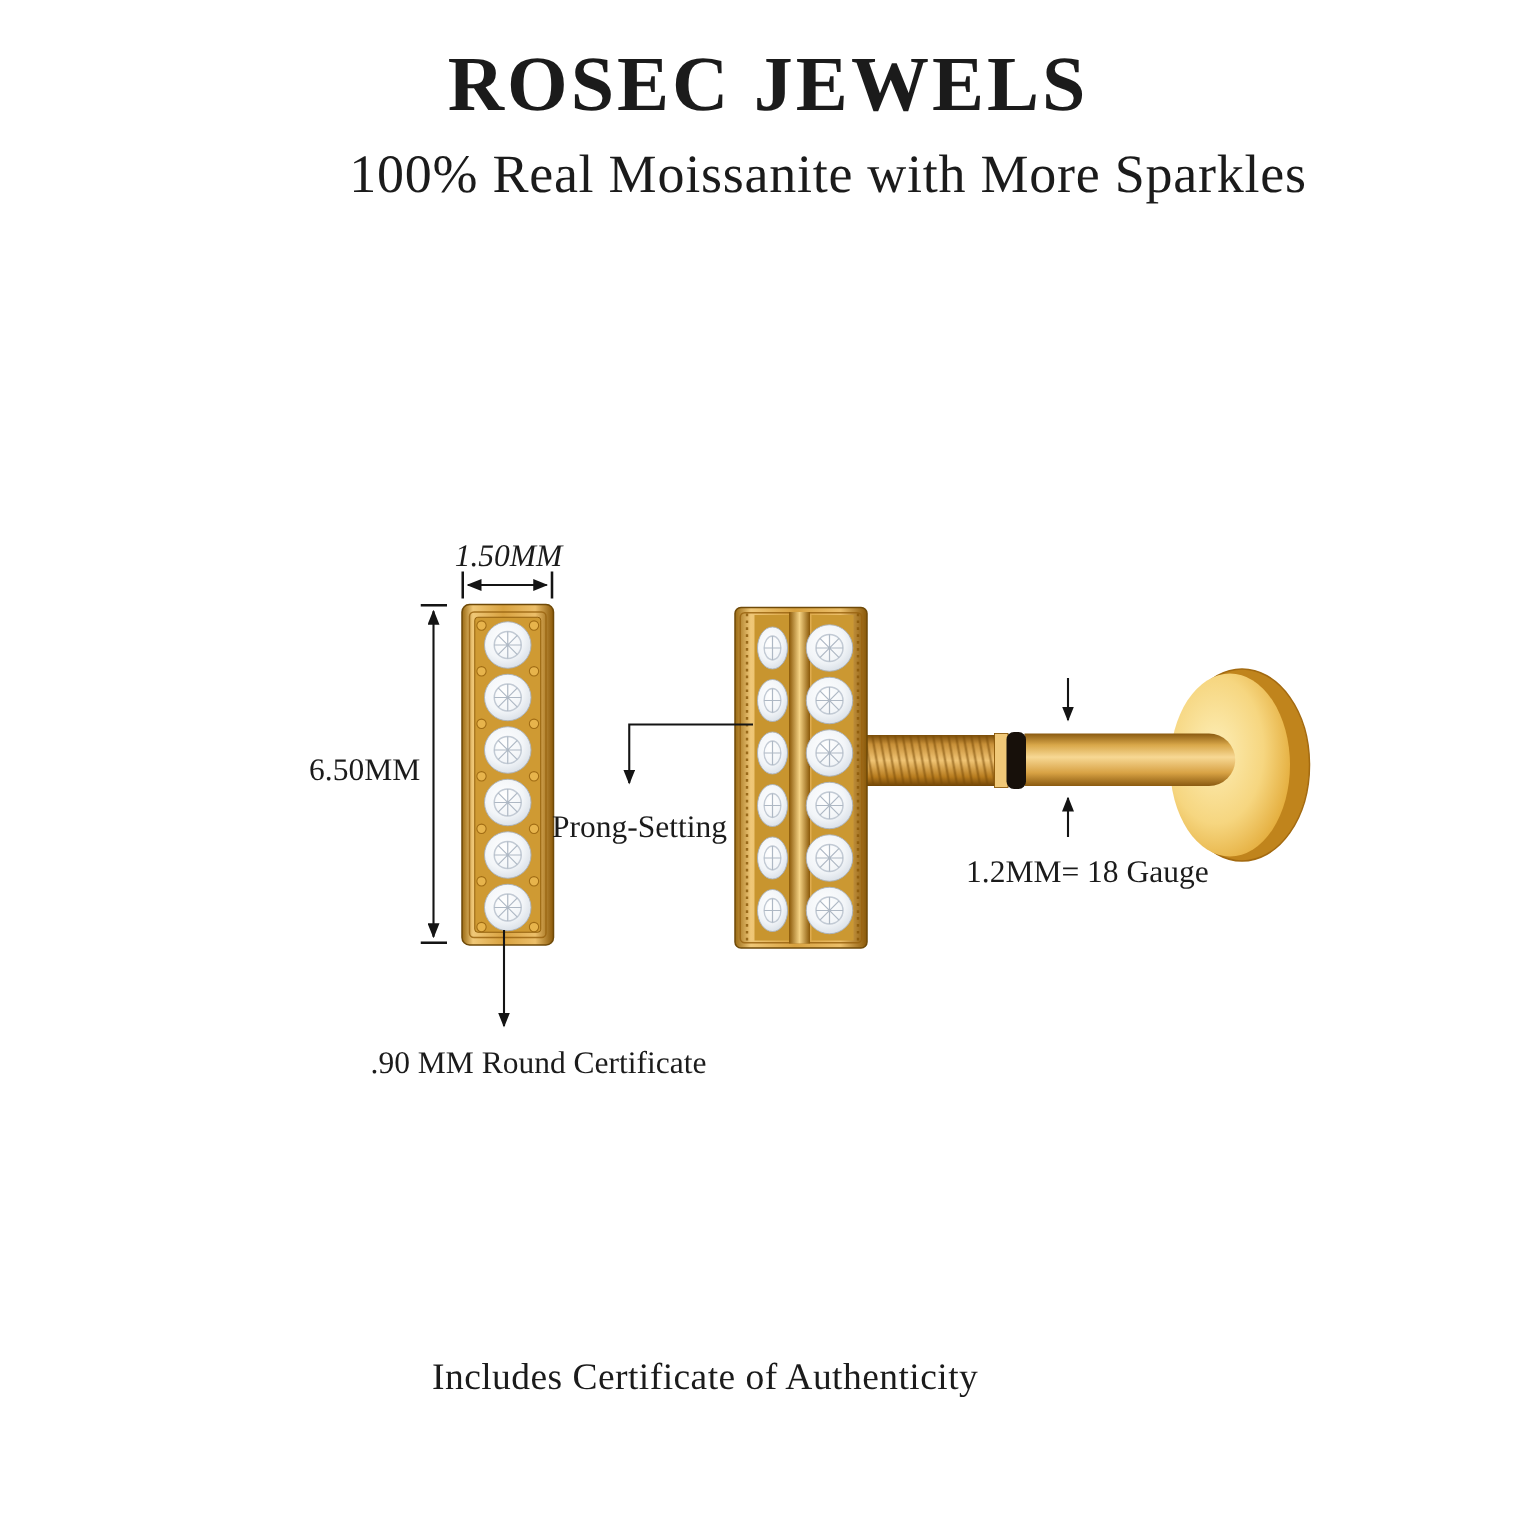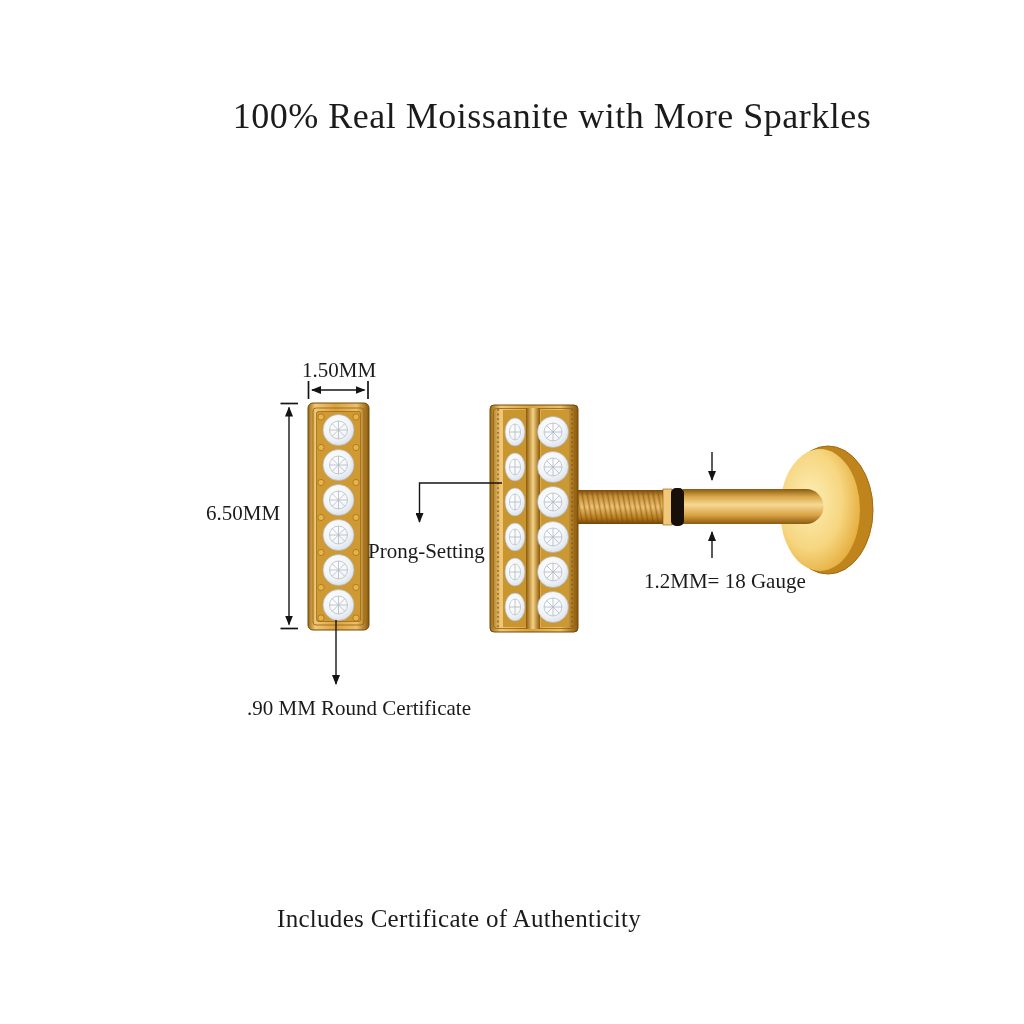--- a/index.html
+++ b/index.html
@@ -4,26 +4,26 @@
 <style>
   html,body{margin:0;padding:0;background:#fff;}
   .canvas{position:relative;width:1024px;height:1024px;background:#ffffff;overflow:hidden;
           font-family:"Liberation Serif",serif;color:#1b1b1b;}
   .scene{position:absolute;left:0;top:0;}
   .brand{position:absolute;top:31px;left:0;width:100%;text-align:center;
          font-size:52px;font-weight:700;letter-spacing:2px;line-height:1;}
   .tagline{position:absolute;top:97px;left:0;width:100%;text-align:center;
            font-size:36px;font-weight:500;letter-spacing:.5px;line-height:1.1;padding-left:40px;}
   .lbl{position:absolute;font-size:21px;white-space:nowrap;line-height:1.18;}
-  .lbl-width{left:302px;top:358px;width:74px;text-align:center;}
+  .lbl-width{left:302px;top:358px;width:74px;text-align:center;font-style:italic;}
   .lbl-height{left:206px;top:501px;}
   .lbl-prong{left:368px;top:539px;}
   .lbl-gauge{left:644px;top:551px;margin-top:18px;}
   .lbl-stone{left:247px;top:696px;}
-  .footer{position:absolute;left:277px;top:905px;font-size:25px;letter-spacing:.3px;}
+  .footer{position:absolute;left:288px;top:905px;font-size:25px;letter-spacing:.3px;}
   svg .ann{stroke:#141414;stroke-width:1.4;fill:none;}
   svg .tick{stroke:#141414;stroke-width:1.7;}
 </style>
 </head>
 <body>
 
 <div class="canvas">
 
   <svg class="scene" width="1024" height="1024" viewBox="0 0 1024 1024">
     <defs>
@@ -168,20 +168,21 @@
       <line class="ann" x1="289" y1="407.5" x2="289" y2="624.5" marker-start="url(#ah)" marker-end="url(#ah)"></line>
     </g>
     <path class="ann" d="M336,620 V684" marker-end="url(#ah)"></path>
     <path class="ann" d="M502,483 H419.5 V522" marker-end="url(#ah)"></path>
     <g>
       <path class="ann" d="M712,452 V480" marker-end="url(#ah)"></path>
       <path class="ann" d="M712,558 V532" marker-end="url(#ah)"></path>
     </g>
   </svg>
 
+  <div class="brand">ROSEC JEWELS</div>
   <div class="tagline">100% Real Moissanite with More Sparkles</div>
 
   <div class="lbl lbl-width">1.50MM</div>
   <div class="lbl lbl-height">6.50MM</div>
   <div class="lbl lbl-prong">Prong-Setting</div>
   <div class="lbl lbl-gauge">1.2MM= 18 Gauge</div>
   <div class="lbl lbl-stone">
     <div>.90 MM Round Certificate</div>
   </div>
 

